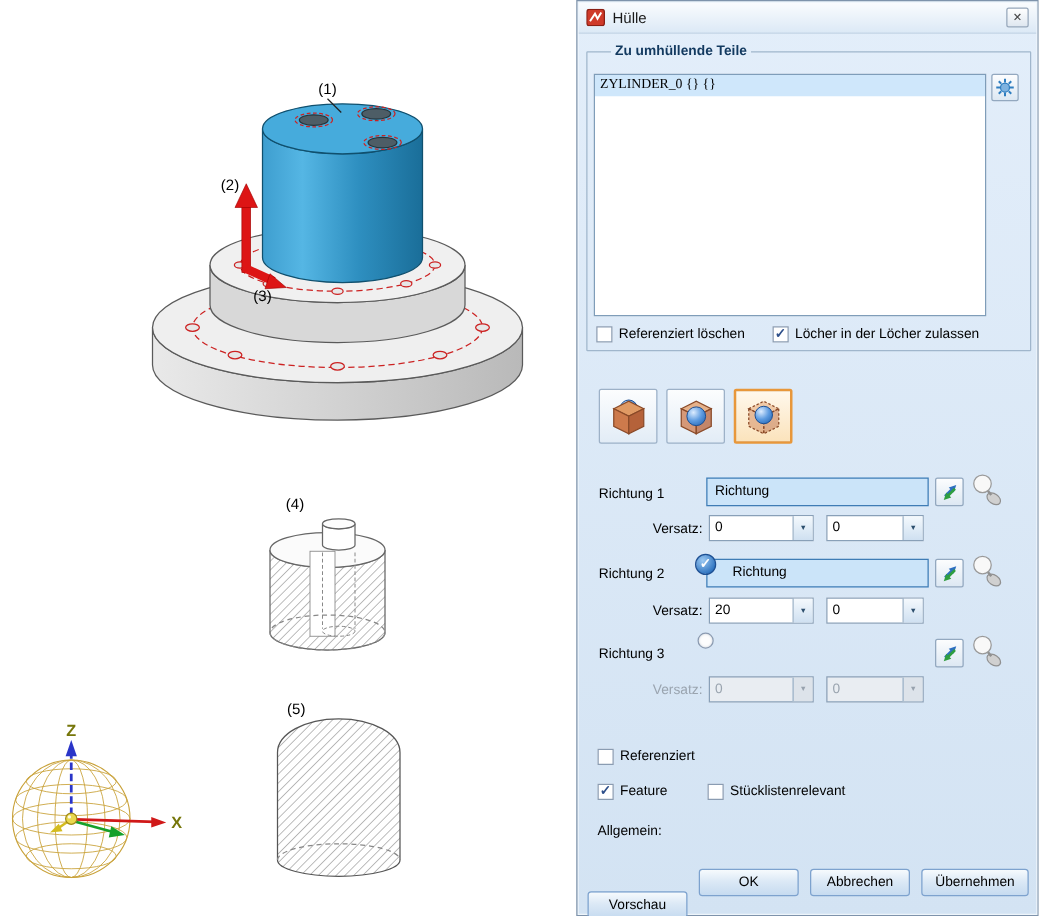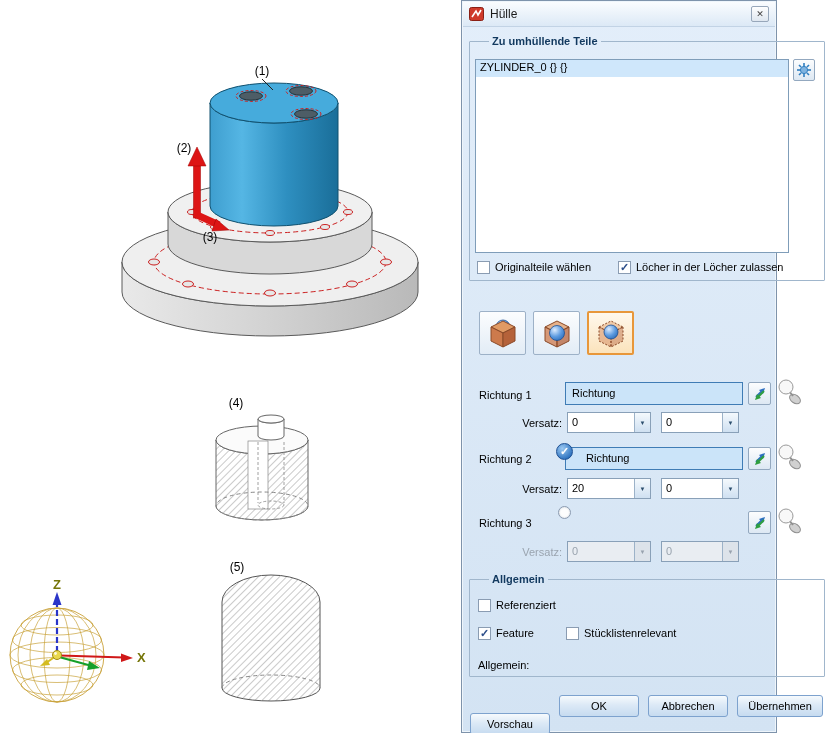--- a/index.html
+++ b/index.html
@@ -1,42 +1,42 @@
 <!DOCTYPE html>
 <html><head>
 <meta charset="utf-8">
 <style>
   * { box-sizing: border-box; margin:0; padding:0; }
   body { width:831px; height:733px; overflow:hidden; font-family:"Liberation Sans", sans-serif; background:#fff; }
   .stage { position:relative; width:831px; height:733px; background:#fff; }
 
   .viewport { position:absolute; left:0; top:0; width:461px; height:733px; background:#fff; }
 
-  .dialog { position:absolute; left:461px; top:0; width:316px; height:733px;
+  .dialog { position:absolute; left:461px; top:0; width:370px; height:733px;
             background:linear-gradient(#e3eefa,#d3e3f3); border:1px solid #7e93ab;
             box-shadow: inset 0 0 0 1px #eef5fb; }
 
   .titlebar { position:absolute; left:1px; right:1px; top:1px; height:25px;
               background:linear-gradient(#fafcfe,#dce9f6); border-bottom:1px solid #c2d3e5;
               display:flex; align-items:center; padding:0 6px; }
   .title-text { margin-left:6px; font-size:12px; color:#1a1a1a; }
   .close-btn { margin-left:auto; width:18px; height:16px; border:1px solid #97a7ba; border-radius:2px;
                background:linear-gradient(#fefefe,#dfe7f0); color:#444; font-size:9px; line-height:14px;
                text-align:center; cursor:default; }
 
   fieldset.grp { position:absolute; border:1px solid #a0b6cc; border-radius:1px; }
   .grp legend { margin-left:19px; padding:0 3px; font-size:11px; font-weight:bold; color:#12395f; }
 
   .lbl { position:absolute; font-size:11px; color:#000; white-space:nowrap; }
   .lbl.dim { color:#9aa4af; }
   .lbl.right { text-align:right; }
 
   .listbox { position:absolute; background:#fff; border:1px solid #7f9db9; overflow:hidden; }
   .list-item { height:17px; font-size:11px; padding:1px 4px; white-space:nowrap; }
-  .list-item.selected { background:#cfe7fb; }
+  .list-item.selected { background:#cfe7fb;font-family:Liberation Serif, serif; }
 
   .tool-btn { position:absolute; border:1px solid #93a8bf; border-radius:2px;
               background:linear-gradient(#fcfdfe,#dde8f3); display:flex; align-items:center; justify-content:center; }
 
   .cb { position:absolute; width:13px; height:13px; background:#fff; border:1px solid #8a9cb2;
         font-size:11px; line-height:11px; text-align:center; color:#2d4f8a; font-weight:bold; }
 
   .form-btn { position:absolute; width:47px; height:44px; border:1px solid #9db1c7; border-radius:2px;
               background:linear-gradient(#fcfdfe,#e2ecf6); display:flex; align-items:center; justify-content:center; }
   .form-btn.selected { border:2px solid #e8973a; background:linear-gradient(#fff8ec,#fbe3bc); }
@@ -229,21 +229,21 @@
             <line x1="12" y1="8" x2="15" y2="8"></line>
           <line x1="3" y1="3" x2="5" y2="5"></line>
             <line x1="11" y1="11" x2="13" y2="13"></line>
           <line x1="3" y1="13" x2="5" y2="11"></line>
             <line x1="11" y1="5" x2="13" y2="3"></line>
         </g>
         <circle cx="8" cy="8" r="3.6" fill="#7fb3e0" stroke="#2f7ec0"></circle>
       </svg>
     </div>
     <span class="cb" style="left:15px; top:260px;"></span>
-    <span class="lbl" style="left:33px; top:260px;">Originalteile wählen</span>
+    <span class="lbl" style="left:33px; top:260px;">Referenziert löschen</span>
     <span class="cb" style="left:156px; top:260px;">✓</span>
     <span class="lbl" style="left:174px; top:260px;">Löcher in der Löcher zulassen</span>
 
     <div class="form-btn" style="left:17px; top:310px;">
       <svg width="34" height="32" viewBox="0 0 34 32">
         <defs>
             <radialGradient id="s1" cx="0.35" cy="0.3" r="0.9">
           <stop offset="0" stop-color="#dcecff"></stop>
               <stop offset="0.5" stop-color="#5d9be0"></stop>
               <stop offset="1" stop-color="#1d5fae"></stop>
@@ -361,23 +361,20 @@
     <span class="lbl right dim" style="left:40px; top:545px; width:60px;">Versatz:</span>
     <div class="combo disabled" style="left:105px; top:540px; width:84px;">
       <span class="combo-val">0</span>
       <span class="combo-arrow">▼</span>
     </div>
     <div class="combo disabled" style="left:199px; top:540px; width:78px;">
       <span class="combo-val">0</span>
       <span class="combo-arrow">▼</span>
     </div>
 
-    <fieldset class="grp" style="left:7px; top:572px; width:356px; height:104px;">
-      <legend>Allgemein</legend>
-    </fieldset>
     <span class="cb" style="left:16px; top:598px;"></span>
     <span class="lbl" style="left:34px; top:598px;">Referenziert</span>
     <span class="cb" style="left:16px; top:626px;">✓</span>
     <span class="lbl" style="left:34px; top:626px;">Feature</span>
     <span class="cb" style="left:104px; top:626px;"></span>
     <span class="lbl" style="left:122px; top:626px;">Stücklistenrelevant</span>
     <span class="lbl" style="left:16px; top:658px;">Allgemein:</span>
 
     <div class="win-btn" style="left:8px; top:712px; width:80px;">Vorschau</div>
     <div class="win-btn" style="left:97px; top:694px; width:80px;">OK</div>

